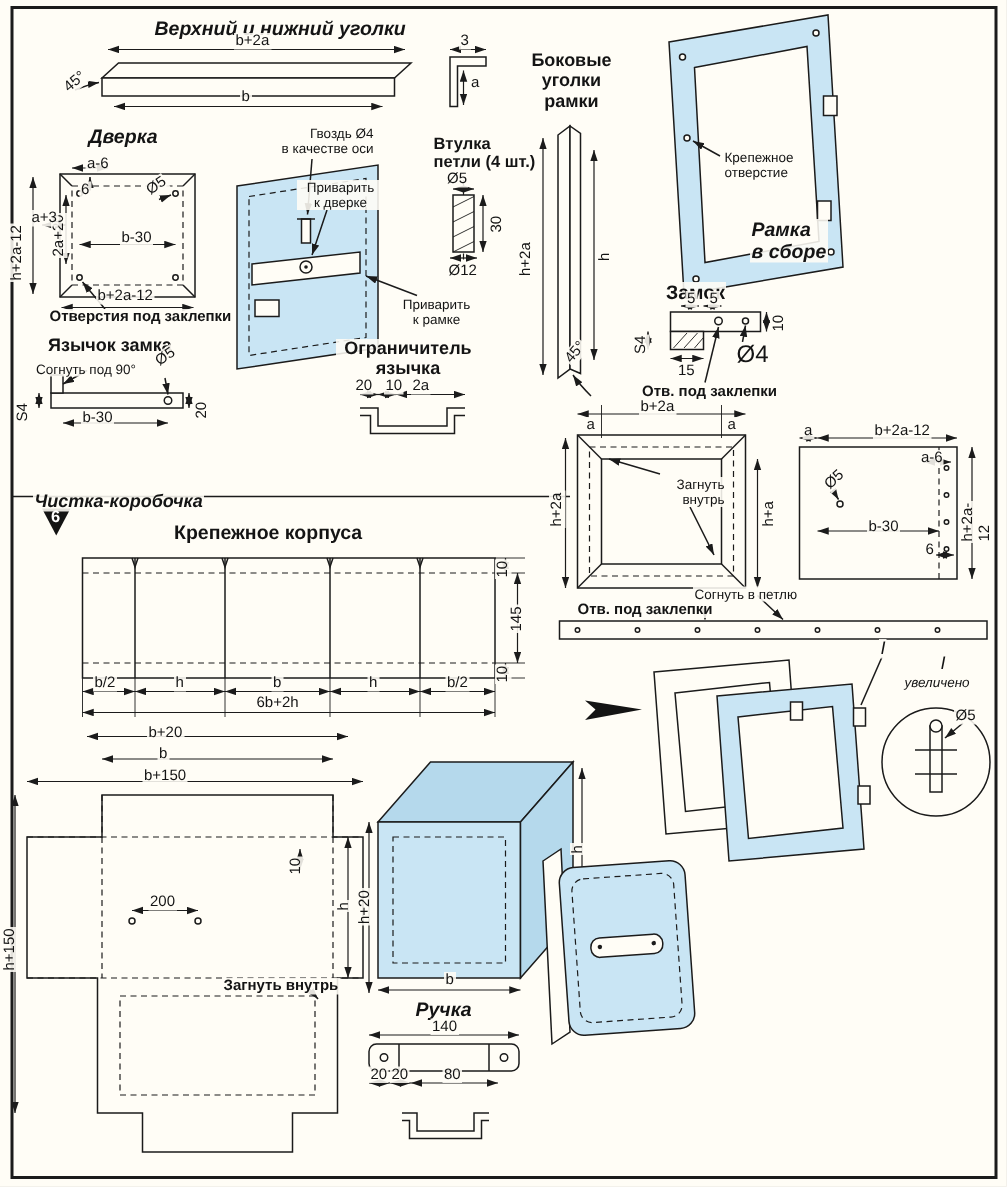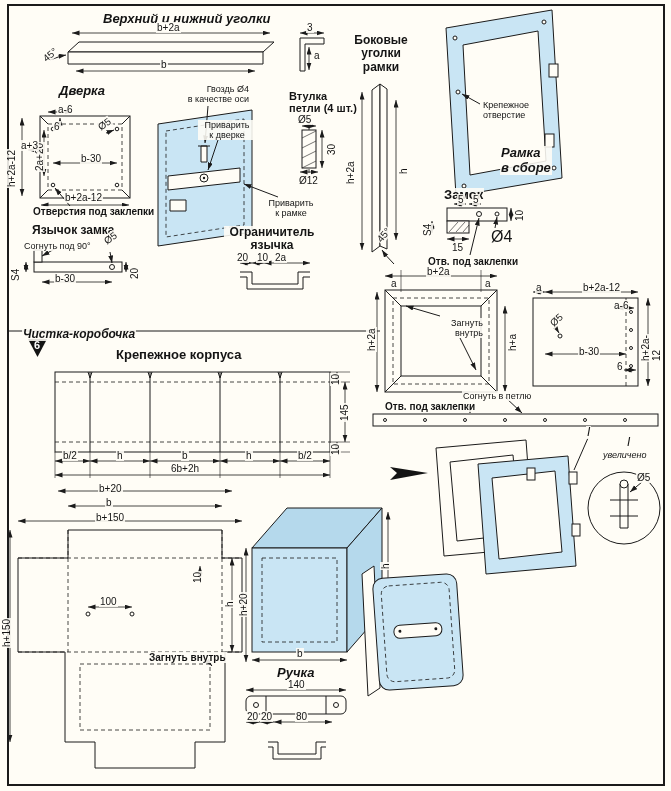--- a/index.html
+++ b/index.html
@@ -400,21 +400,21 @@
       <div class="lbl" style="left: 578px; top: 346px; font-size: 10px;">b-30</div>
       <div class="lbl" style="left: 616px; top: 361px; font-size: 10px;">6</div>
       <div class="lbl i" style="left: 586px; top: 426px; font-size: 12px;">I</div>
       <div class="lbl i" style="left: 626px; top: 436px; font-size: 12px;">I</div>
       <div class="lbl i" style="left: 602px; top: 450px; font-size: 9px;">увеличено</div>
       <div class="lbl" style="left: 636px; top: 472px; font-size: 10px;">Ø5</div>
       <div class="lbl" style="left: 98px; top: 483px; font-size: 10px;">b+20</div>
       <div class="lbl" style="left: 105px; top: 497px; font-size: 10px;">b</div>
       <div class="lbl" style="left: 95px; top: 512px; font-size: 10px;">b+150</div>
       <div class="lbl" style="left: 192px; top: 584px; font-size: 10px; transform: rotate(-90deg);">10</div>
-      <div class="lbl" style="left: 99px; top: 596px; font-size: 10px;">100</div>
+      <div class="lbl" style="left: 99px; top: 596px; font-size: 10px;">200</div>
       <div class="lbl" style="left: 224px; top: 608px; font-size: 10px; transform: rotate(-90deg);">h</div>
       <div class="lbl" style="left: 238px; top: 617px; font-size: 10px; transform: rotate(-90deg);">h+20</div>
       <div class="lbl" style="left: 1px; top: 648px; font-size: 10px; transform: rotate(-90deg);">h+150</div>
       <div class="lbl b" style="left: 148px; top: 652px; font-size: 10px;">Загнуть внутрь</div>
       <div class="lbl" style="left: 296px; top: 648px; font-size: 10px;">b</div>
       <div class="lbl" style="left: 380px; top: 570px; font-size: 10px; transform: rotate(-90deg);">h</div>
       <div class="lbl b i" style="left: 276px; top: 666px; font-size: 13px;">Ручка</div>
       <div class="lbl" style="left: 287px; top: 679px; font-size: 10px; text-align: right;">140</div>
       <div class="lbl" style="left: 246px; top: 711px; font-size: 10px;">20</div>
       <div class="lbl" style="left: 260px; top: 711px; font-size: 10px;">20</div>

